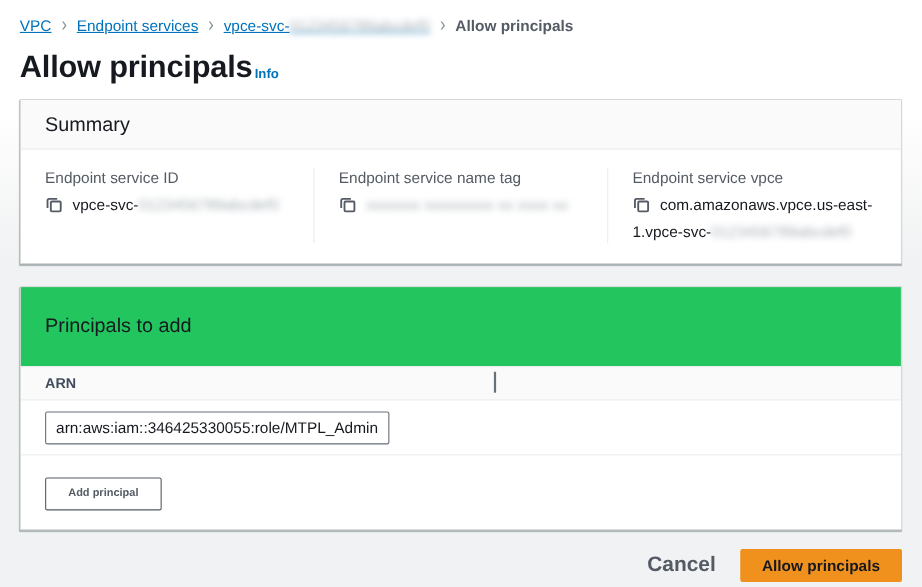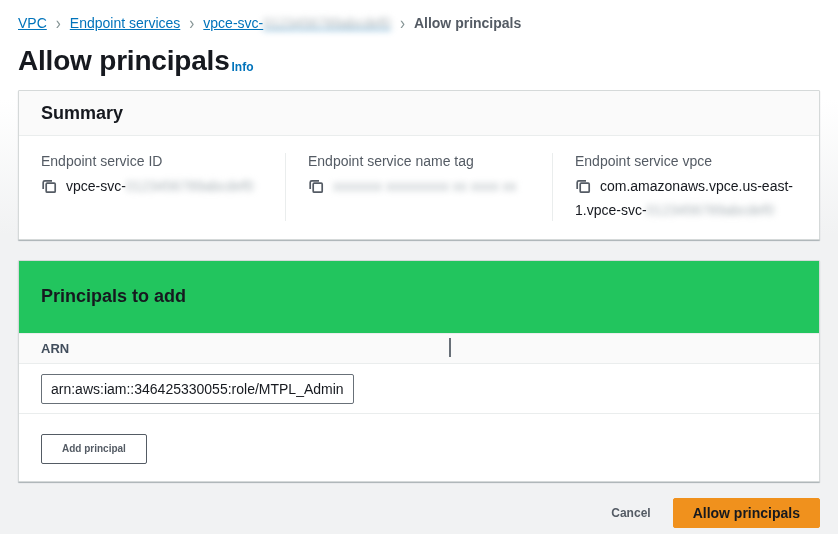--- a/index.html
+++ b/index.html
@@ -29,21 +29,21 @@
     background: #ffffff;
     border: 1px solid var(--card-border, #d5d9d9);
     box-shadow: 0 1px 1px 0 rgba(0,28,36,0.3);
     border-radius: 1px;
   }
   .card-header {
     background: var(--header-bg, #fafafa);
     border-bottom: 1px solid var(--divider, #eaeded);
     padding: 12px 22px 11px;
   }
-  .card-title { font-size: 18px; font-weight: 700; color: var(--text-dark, #16191f); }
+  .card-title { font-size: 18px; font-weight: 400; color: var(--text-dark, #16191f); }
 
   
   .summary-card { margin-top: 13px; }
   .summary-body { display: flex; padding: 17px 0 18px; min-height: 94px; }
   .summary-col { flex: 1 1 0; padding: 0 20px 0 22px; }
   .summary-col + .summary-col { border-left: 1px solid var(--divider, #eaeded); }
   .field-label { color: var(--text-gray, #545b64); font-size: 14px; margin-bottom: 7px; }
   .field-value { font-size: 14px; color: var(--text-dark, #16191f); line-height: 21px; word-break: break-all; max-width: 222px; }
   .copy-icon { display: inline-block; vertical-align: -3px; margin-right: 9px; cursor: pointer; }
   .redacted { filter: blur(3px); color: #aab3b8; user-select: none; }
@@ -71,21 +71,21 @@
   .card-footer { border-top: 1px solid var(--divider, #eaeded); padding: 20px 22px 17px; background: #fff; }
 
   .btn-secondary {
     background: #fff; border: 1px solid var(--text-gray, #545b64); border-radius: 2px;
     color: var(--text-gray, #545b64); font-weight: 700; font-size: 10px;
     padding: 5px 20px; cursor: pointer; line-height: 18px;
     font-family: "Liberation Sans", "DejaVu Sans", sans-serif;
   }
   .btn-link {
     background: transparent; border: none; color: var(--text-gray, #545b64);
-    font-weight: 700; font-size: 12px; cursor: pointer; padding: 5px 4px;
+    font-weight: 700; font-size: 19px; cursor: pointer; padding: 5px 4px;
     font-family: "Liberation Sans", "DejaVu Sans", sans-serif;
   }
   .btn-primary {
     background: var(--accent-orange, #f0911d); border: 1px solid var(--accent-orange, #f0911d);
     border-radius: 2px; color: var(--text-dark, #16191f); font-weight: 700; font-size: 14px;
     padding: 5px 19px; cursor: pointer; line-height: 18px;
     font-family: "Liberation Sans", "DejaVu Sans", sans-serif;
   }
   .actions-row { margin-top: 16px; display: flex; justify-content: flex-end; align-items: center; gap: 18px; }
 </style>

